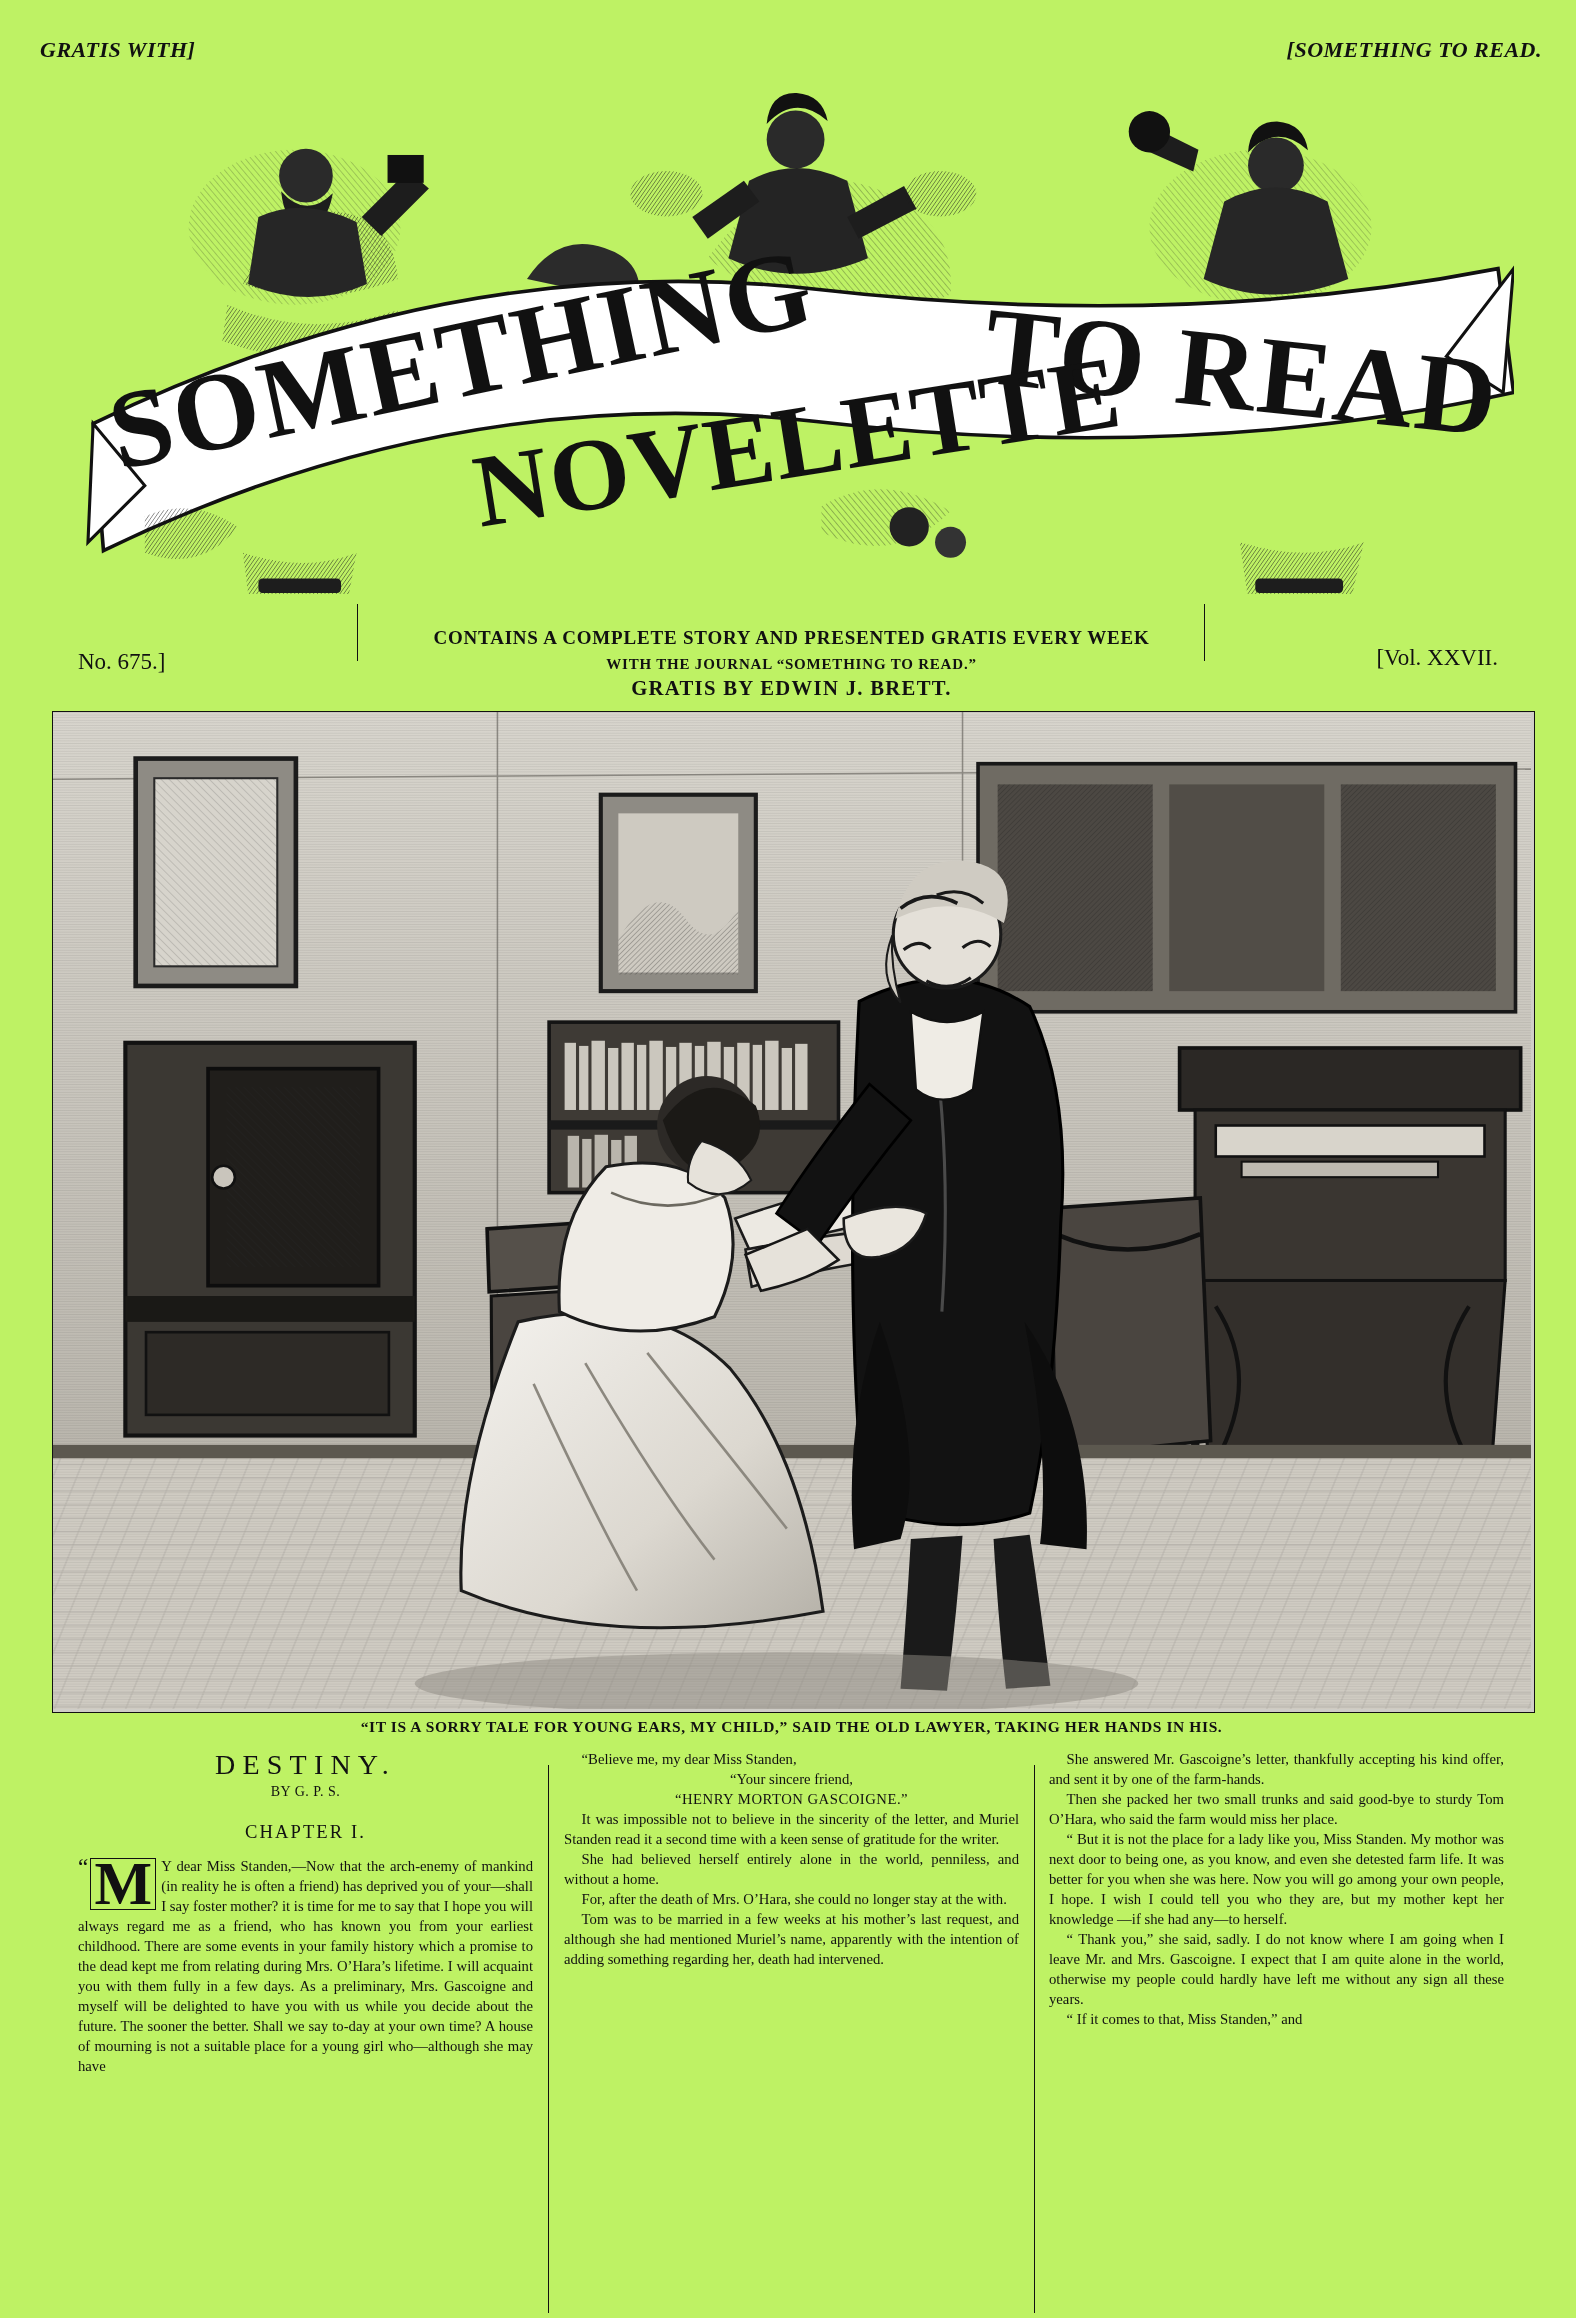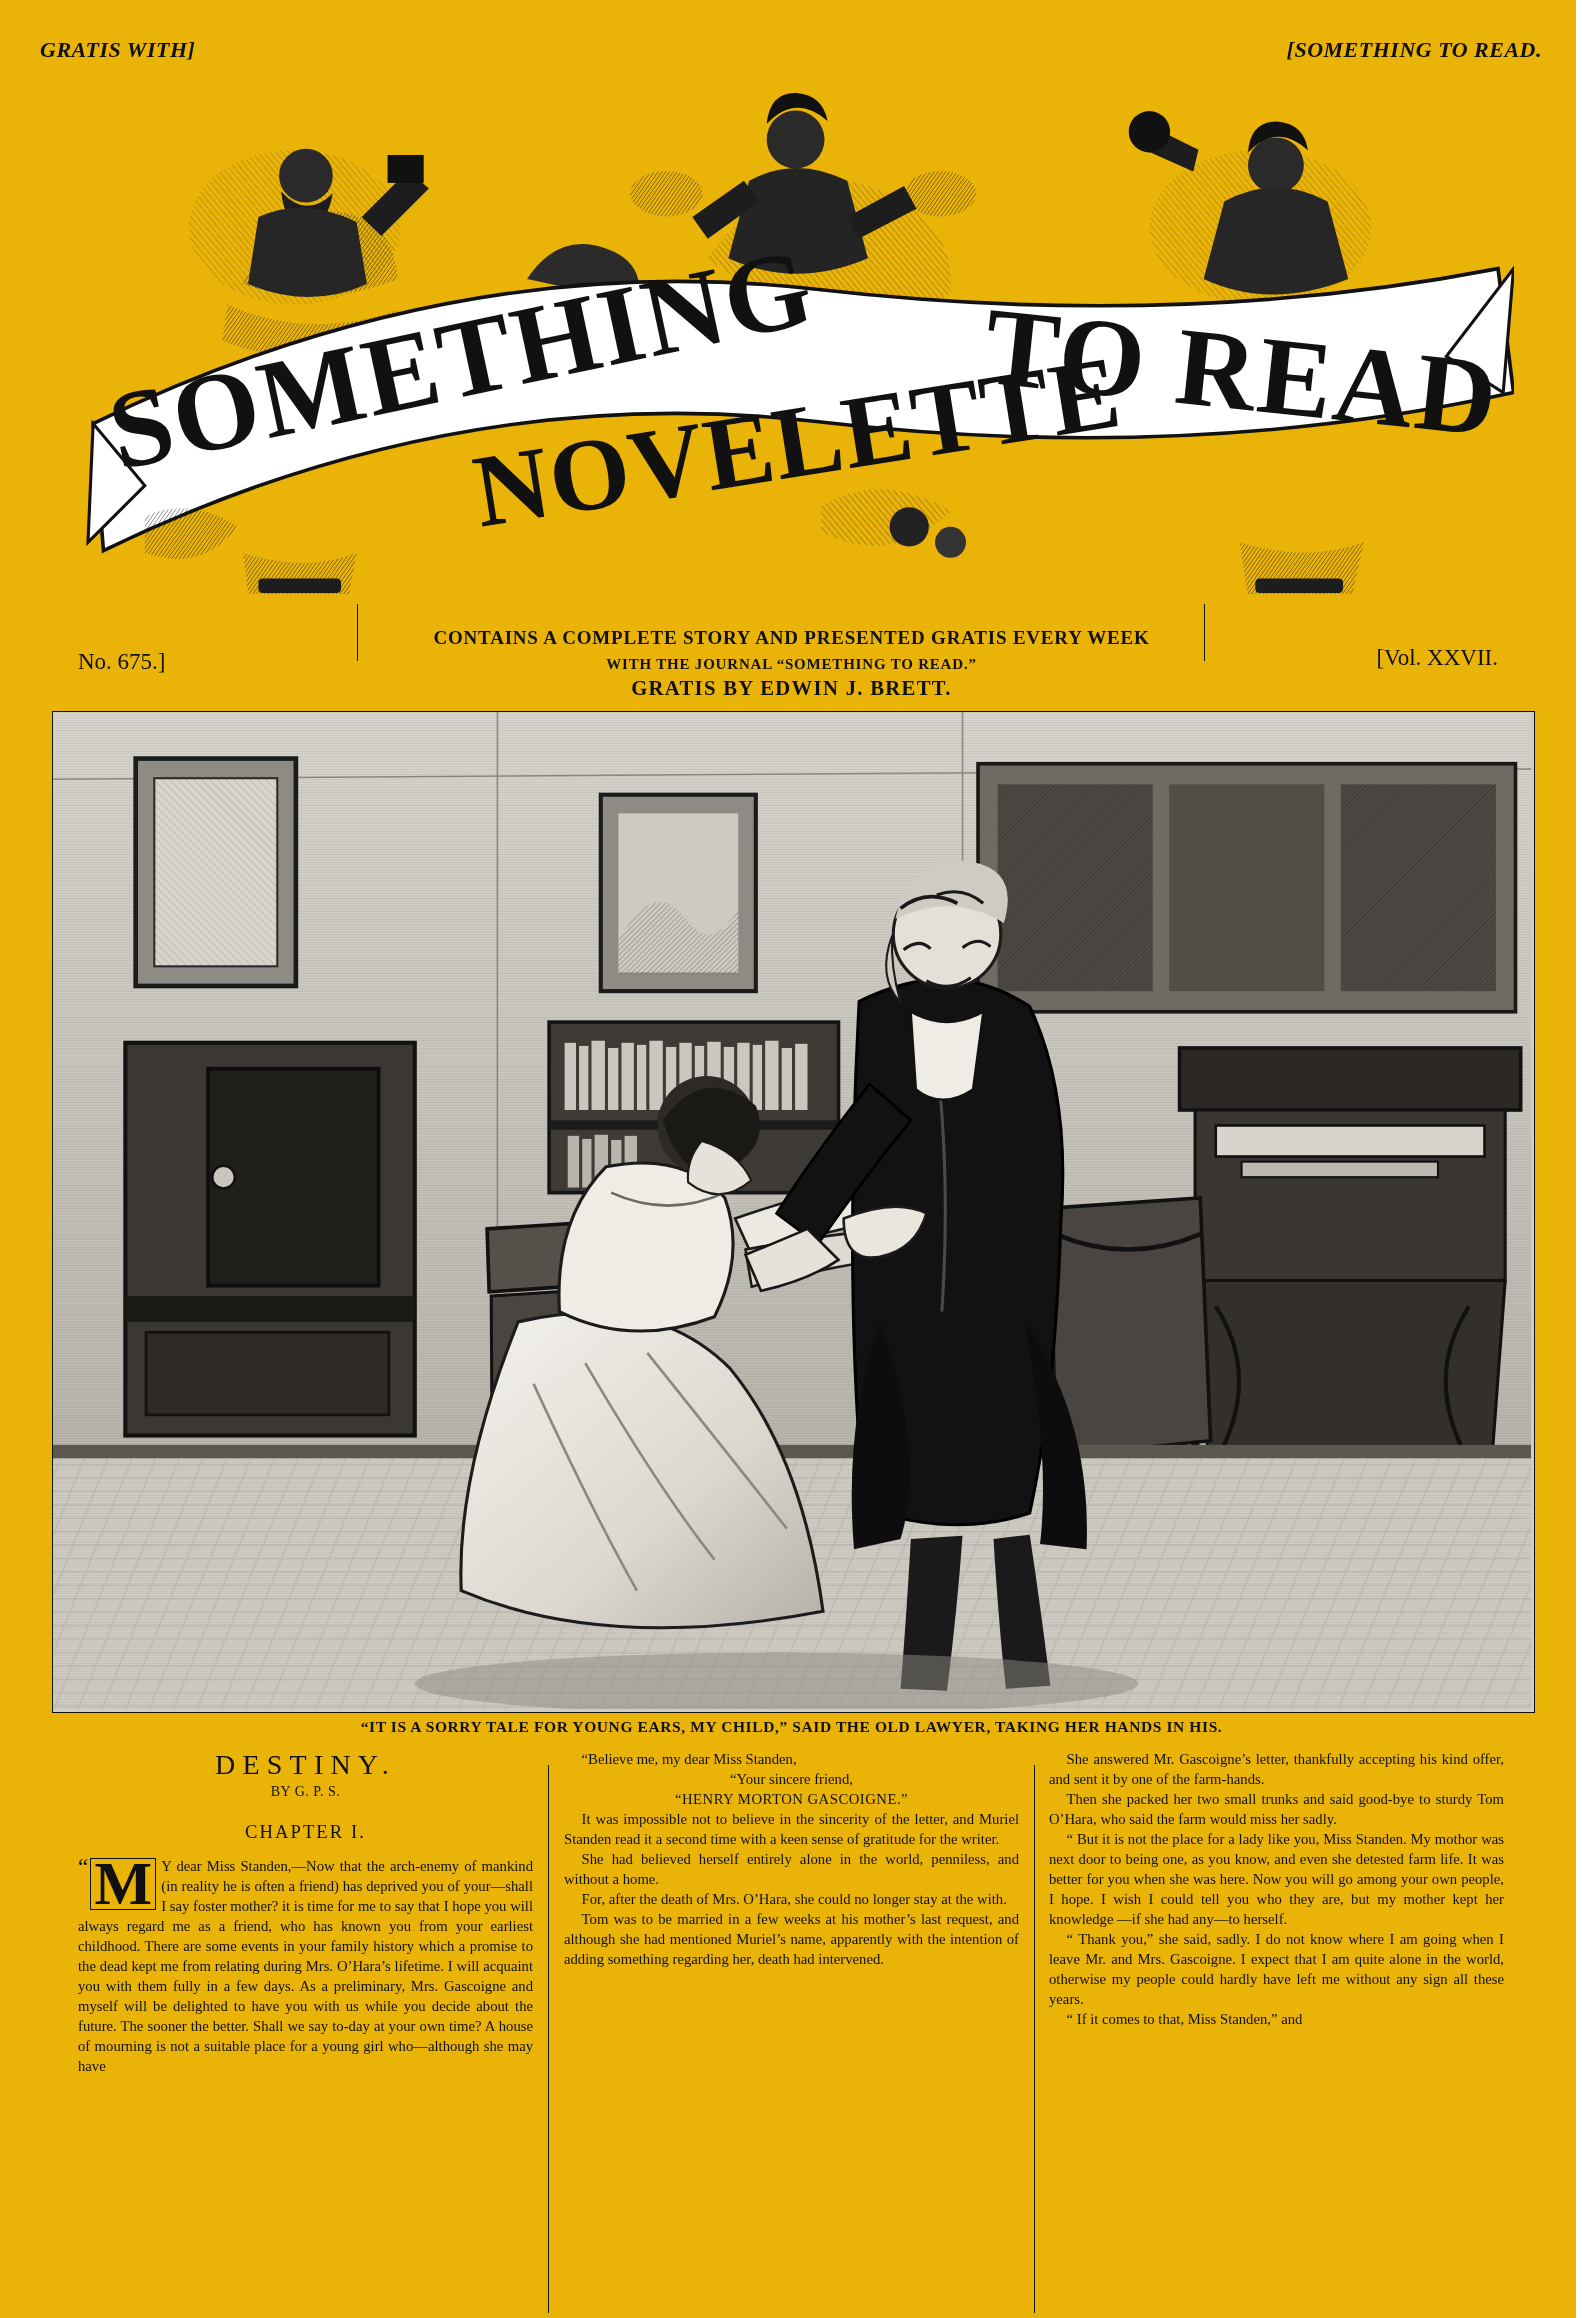--- a/index.html
+++ b/index.html
@@ -13,21 +13,21 @@
     font-family: "Liberation Serif", serif;
     color: #111;
     position: relative;
     overflow: hidden;
   }
 
   .page {
     position: relative;
     width: 1576px;
     height: 2319px;
-    background: #eab308;
+    background: #bef264;
   }
 
   
   .top-line {
     position: absolute;
     top: 37px;
     left: 0;
     width: 1583px;
     height: 31px;
   }
@@ -530,21 +530,21 @@
       <p class="body center">“Your sincere friend,</p>
       <p class="body center smallcaps">“HENRY MORTON GASCOIGNE.”</p>
       <p class="body">It was impossible not to believe in the sincerity of the letter, and Muriel Standen read it a second time with a keen sense of gratitude for the writer.</p>
       <p class="body">She had believed herself entirely alone in the world, penniless, and without a home.</p>
       <p class="body">For, after the death of Mrs. O’Hara, she could no longer stay at the with.</p>
       <p class="body">Tom was to be married in a few weeks at his mother’s last request, and although she had mentioned Muriel’s name, apparently with the intention of adding something regarding her, death had intervened.</p>
     </div>
 
     <div class="col col3">
       <p class="body">She answered Mr. Gascoigne’s letter, thankfully accepting his kind offer, and sent it by one of the farm-hands.</p>
-      <p class="body">Then she packed her two small trunks and said good-bye to sturdy Tom O’Hara, who said the farm would miss her sadly.</p>
+      <p class="body">Then she packed her two small trunks and said good-bye to sturdy Tom O’Hara, who said the farm would miss her place.</p>
       <p class="body">“ But it is not the place for a lady like you, Miss Standen. My mothor was next door to being one, as you know, and even she detested farm life. It was better for you when she was here. Now you will go among your own people, I hope. I wish I could tell you who they are, but my mother kept her knowledge —if she had any—to herself.</p>
       <p class="body">“ Thank you,” she said, sadly. I do not know where I am going when I leave Mr. and Mrs. Gascoigne. I expect that I am quite alone in the world, otherwise my people could hardly have left me without any sign all these years.</p>
       <p class="body">“ If it comes to that, Miss Standen,” and</p>
     </div>
   </div>
 
 </div>
 
 
 </body></html>

